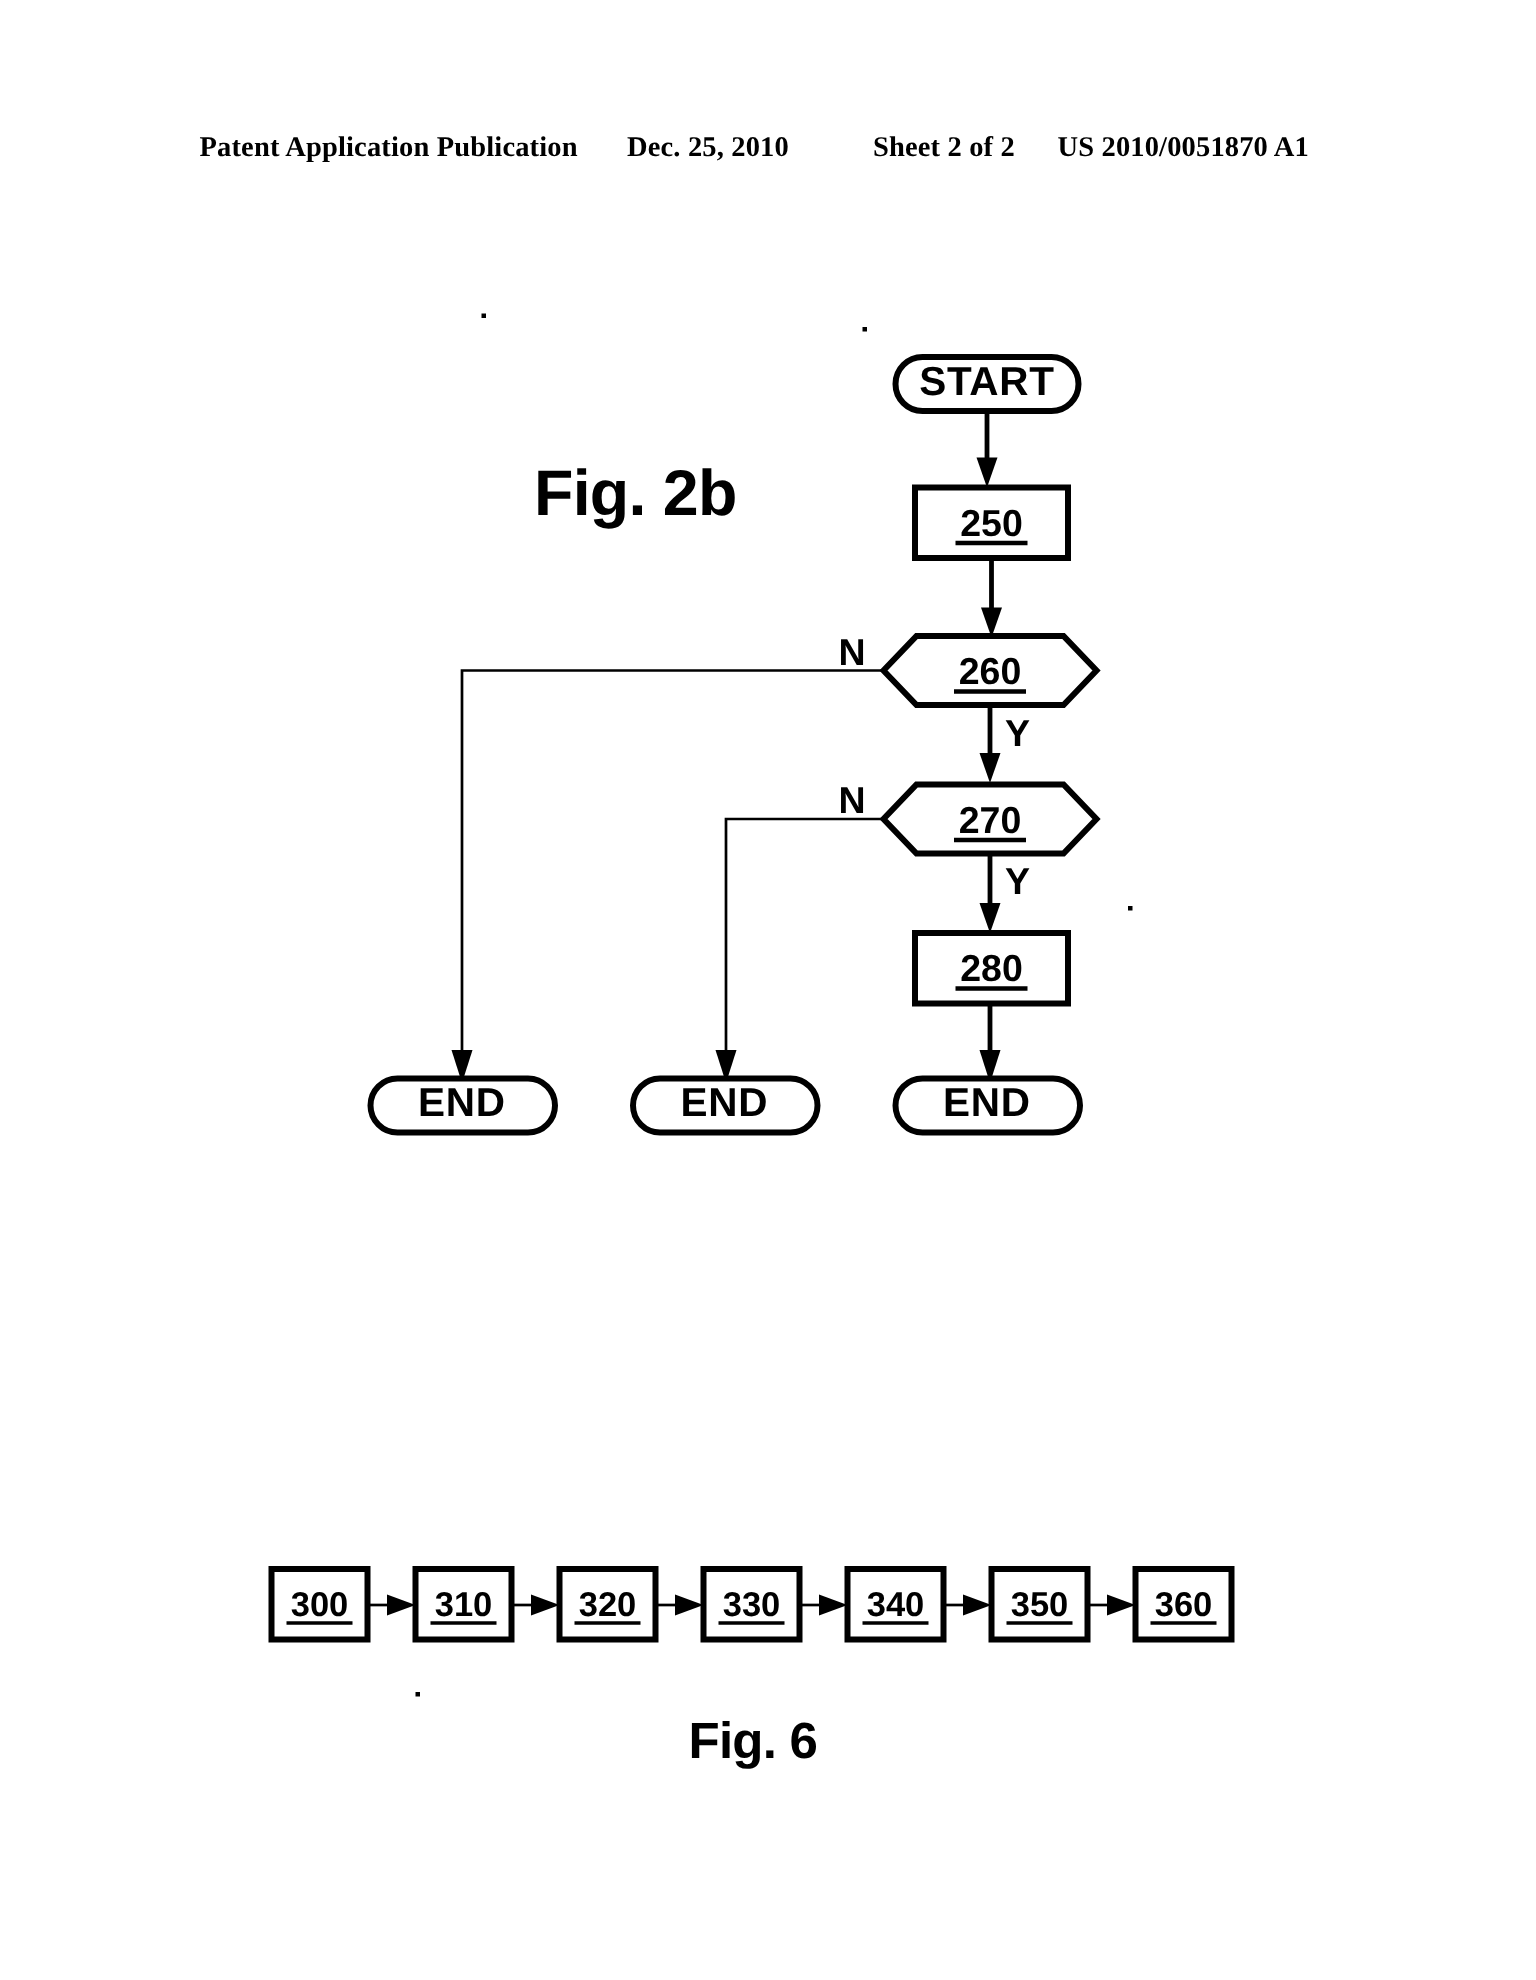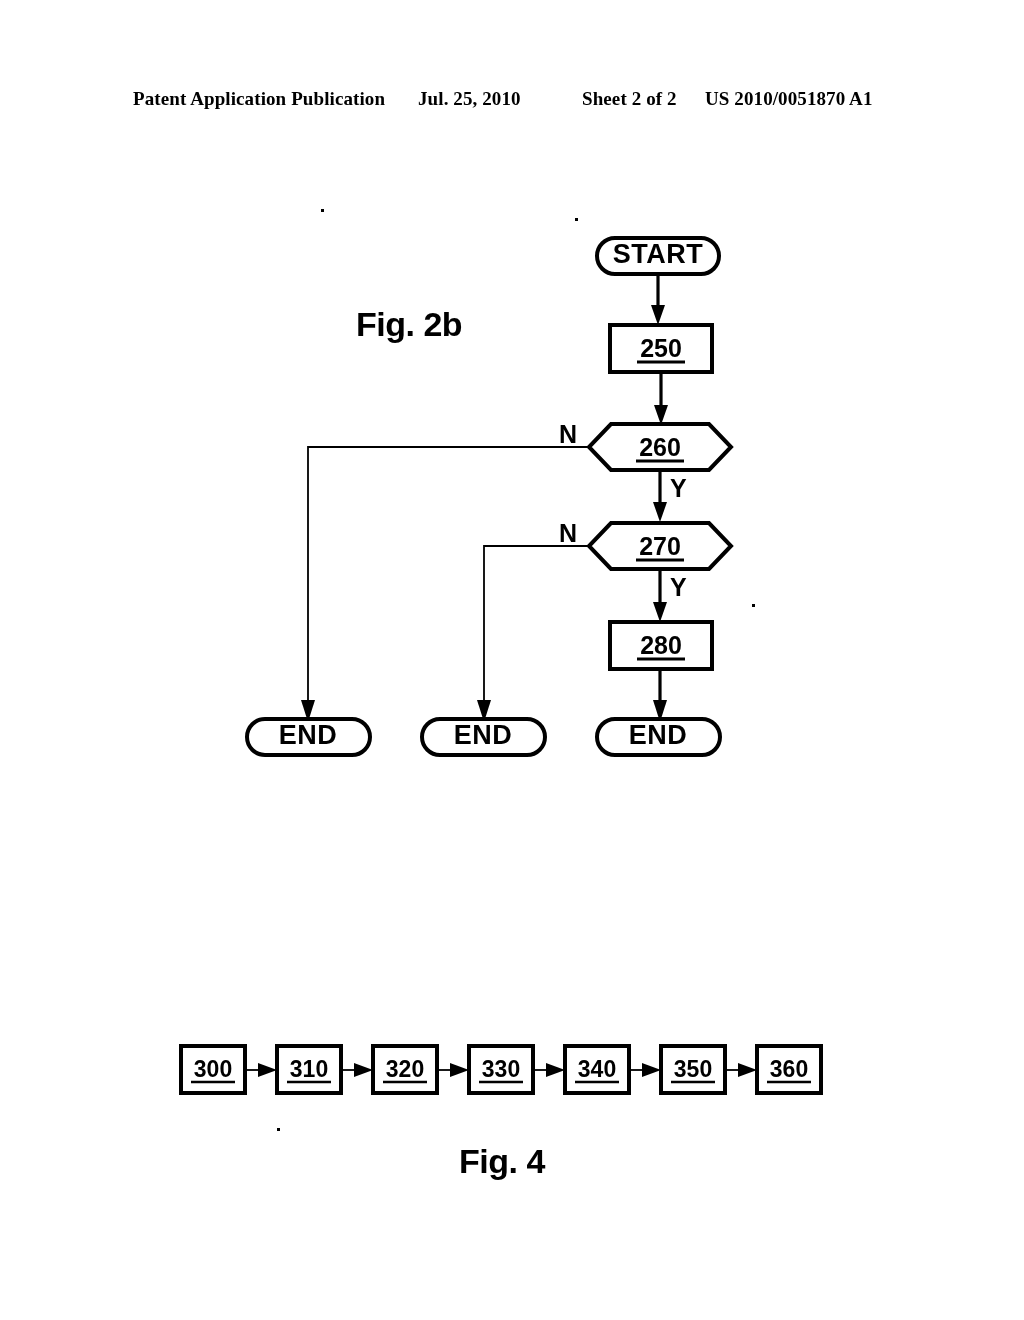--- a/index.html
+++ b/index.html
@@ -41,21 +41,21 @@
   .hdr-num   { position: absolute; left: 705px; top: 0; }
 
   
   .figlabel {
     position: absolute;
     font-family: "Liberation Sans", sans-serif;
     font-weight: bold;
     color: #000;
     white-space: nowrap;
   }
-  #fig2b-label { left: 356px; top: 305px; font-size: 34px; letter-spacing: -0.5px; }
+  #fig2b-label { left: 356px; top: 305px; font-size: 43px; letter-spacing: -0.5px; }
   #fig3-label  { left: 459px; top: 1142px; font-size: 34px; letter-spacing: -0.5px; }
 
   
   svg.canvas {
     position: absolute;
     left: 0; top: 0;
     width: 1024px;
     height: 1320px;
     pointer-events: none;
   }
@@ -94,27 +94,27 @@
   .underline { stroke: #000000; stroke-width: 3; }
   .underline-thin { stroke: #000000; stroke-width: 2.4; }
 </style>
 </head>
 <body>
 
 <div id="page">
 
   <div class="hdr">
     <span class="hdr-pub">Patent Application Publication</span>
-    <span class="hdr-date">Jul. 25, 2010</span>
+    <span class="hdr-date">Dec. 25, 2010</span>
     <span class="hdr-sheet">Sheet 2 of 2</span>
     <span class="hdr-num">US 2010/0051870 A1</span>
   </div>
 
   <div class="figlabel" id="fig2b-label">Fig. 2b</div>
-  <div class="figlabel" id="fig3-label">Fig. 4</div>
+  <div class="figlabel" id="fig3-label">Fig. 6</div>
 
   <svg class="canvas" viewBox="0 0 1024 1320">
 
     <rect class="speck" x="321" y="209" width="3" height="3"></rect>
     <rect class="speck" x="575" y="218" width="3" height="3"></rect>
     <rect class="speck" x="752" y="604" width="3" height="3"></rect>
     <rect class="speck" x="277" y="1128" width="3" height="3"></rect>
 
     <g>
       <rect class="shape-term" x="597" y="238" width="122" height="36" rx="18" ry="18"></rect>

